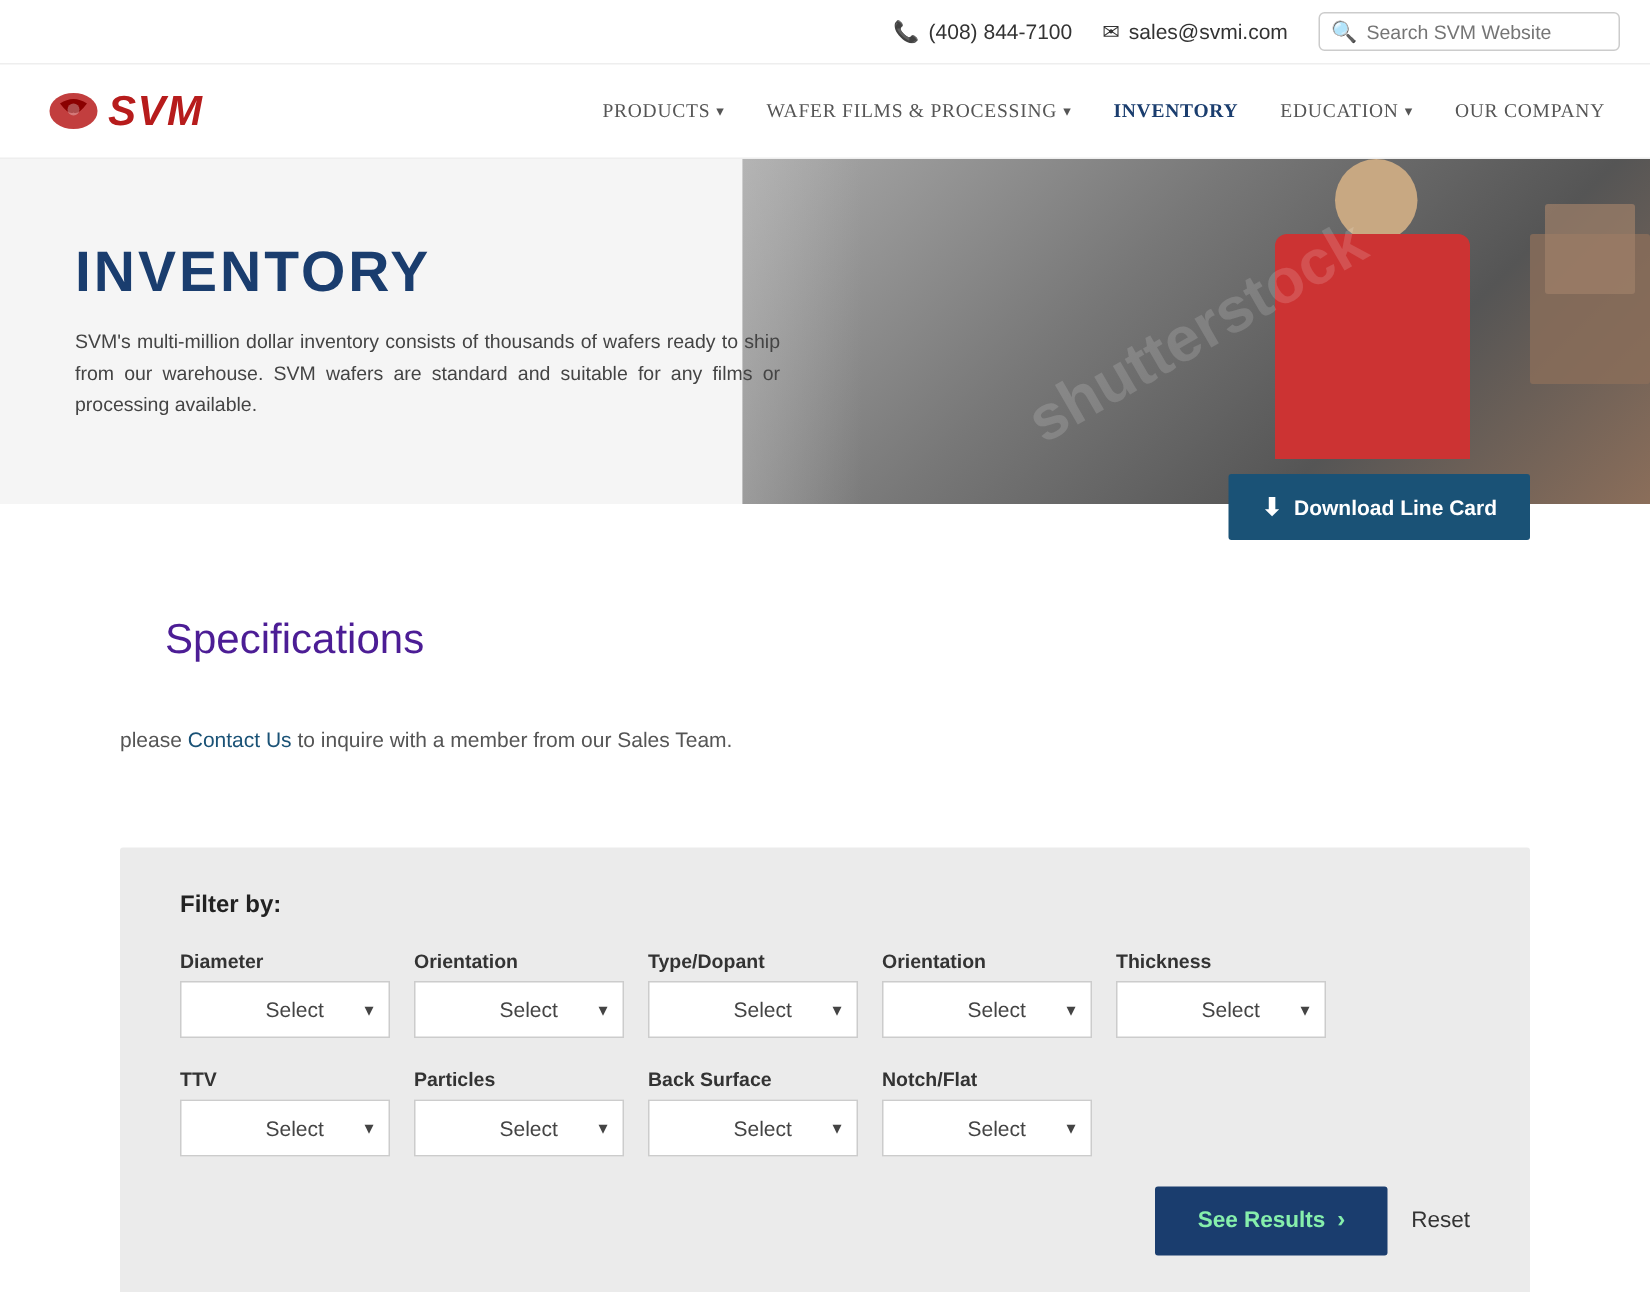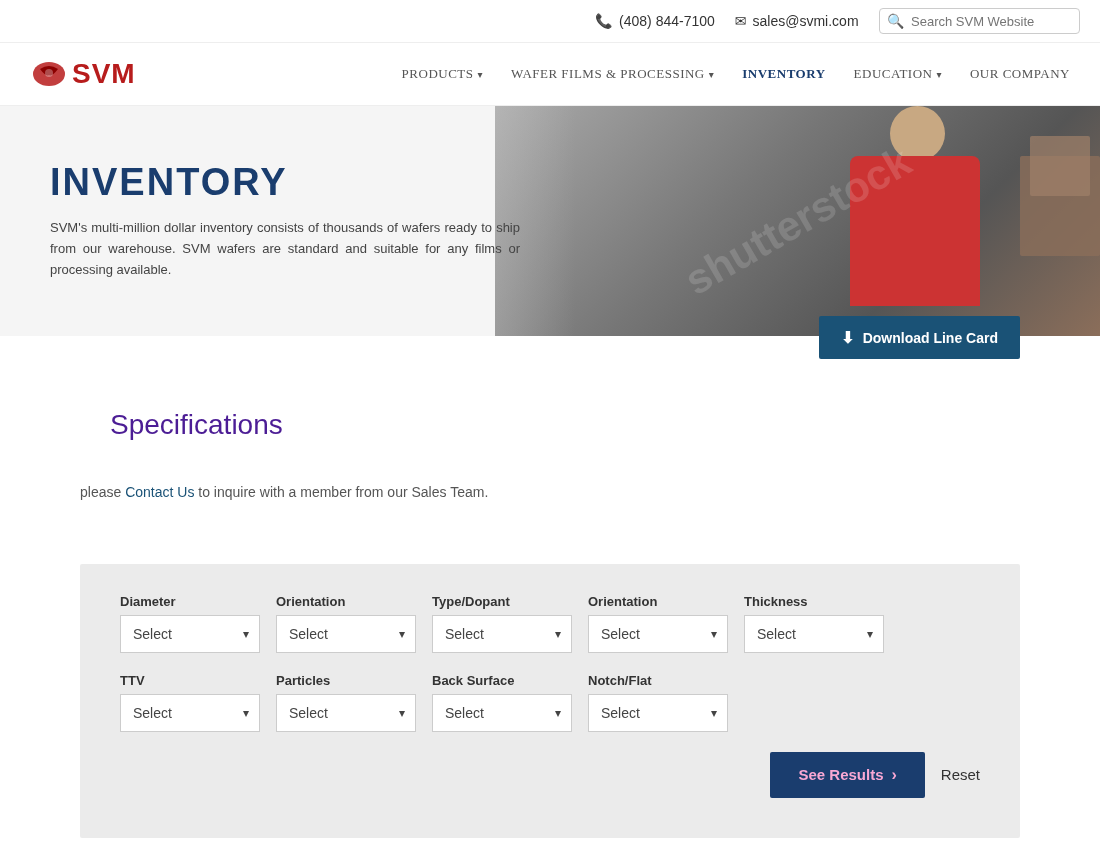--- a/index.html
+++ b/index.html
@@ -42,20 +42,21 @@
       display: flex;
       align-items: center;
       padding: 12px 30px;
       border-bottom: 1px solid #eee;
       gap: 30px;
     }
     .logo {
       display: flex;
       align-items: center;
       margin-right: auto;
+      font-style: italic;
     }
     .logo-icon {
       width: 38px;
       height: 38px;
       margin-right: 4px;
     }
     .logo-text {
       font-size: 28px;
       font-weight: 900;
       color: #b71c1c;
@@ -248,20 +249,21 @@
     .filter-group-label {
       font-size: 13px;
       font-weight: 600;
       color: #333;
     }
     .select-wrapper {
       position: relative;
       background: #fff;
       border: 1px solid #ccc;
       min-width: 140px;
+      padding-left: 44px;
     }
     .select-wrapper select {
       width: 100%;
       padding: 10px 30px 10px 12px;
       font-size: 14px;
       color: #444;
       border: none;
       outline: none;
       background: transparent;
       appearance: none;
@@ -283,21 +285,21 @@
       justify-content: flex-end;
       align-items: center;
       gap: 16px;
       margin-top: 10px;
     }
     .see-results-btn {
       display: flex;
       align-items: center;
       gap: 8px;
       background: #1a3d6e;
-      color: #f9a8d4;
+      color: #86efac;
       padding: 14px 28px;
       font-size: 15px;
       font-weight: 600;
       border: none;
       cursor: pointer;
       border-radius: 2px;
     }
     .see-results-btn .arrow {
       font-size: 16px;
     }
@@ -394,20 +396,21 @@
   <h2 class="specs-title">Specifications</h2>
   <p class="specs-desc">
     <br>
     <span>please</span>
     <a href="#">Contact Us</a>
     <span>to inquire with a member from our Sales Team.</span>
   </p>
 </div>
 
 <div class="filter-box">
+  <div class="filter-label">Filter by:</div>
 
   <div class="filter-row">
     <div class="filter-group">
       <label class="filter-group-label">Diameter</label>
       <div class="select-wrapper">
         <select>
           <option>Select</option>
         </select>
         <span class="select-chevron">▾</span>
       </div>

